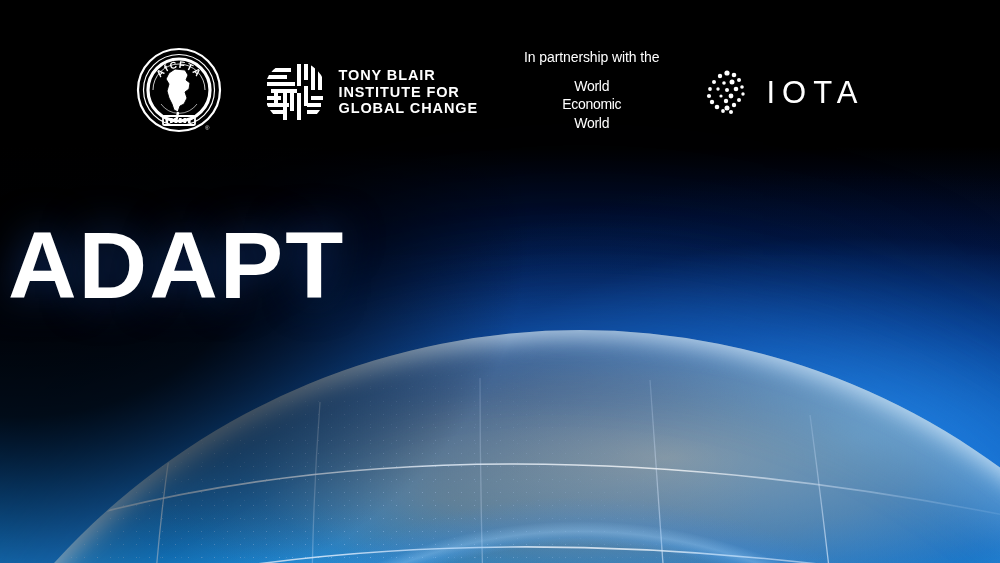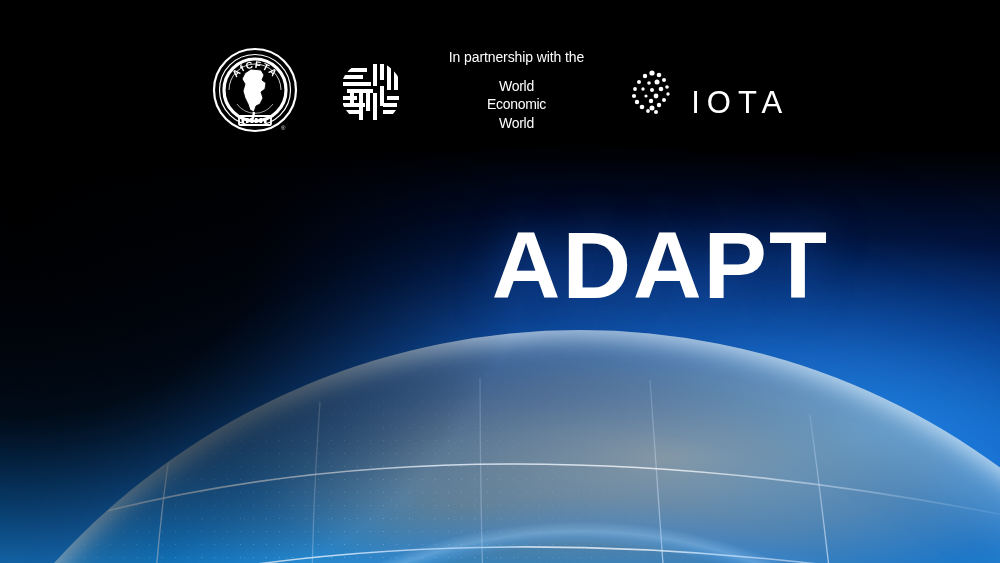--- a/index.html
+++ b/index.html
@@ -144,21 +144,21 @@
   
   .logo-row {
     position:absolute; top:46px; left:0; width:1000px; height:92px;
     display:flex; align-items:center; justify-content:center;
     gap:0px; z-index:20;
   }
   .logo-unit { display:flex; align-items:center; }
   .logo-afcfta { margin-right:40px; }
   .logo-tbi { margin-right:46px; display:flex; align-items:center; gap:11px; }
   .logo-wef { margin-right:42px; text-align:center; }
-  .logo-iota { display:flex; align-items:flex-end; gap:13px; }
+  .logo-iota { display:flex; align-items:center; gap:13px; }
 
   .tbi-text {
     color:#ffffff;
     font-size:14.5px;
     font-weight:bold;
     line-height:16.5px;
     letter-spacing:0.9px;
   }
   .wef-small {
     color:#ffffff;
@@ -177,22 +177,22 @@
     color:#ffffff;
     font-size:31px;
     letter-spacing:7px;
     font-weight:300;
     line-height:31px;
   }
 
   
   .title {
     position:absolute;
-    top:218px; left:17px; width:812px;
-    text-align:right;
+    top:218px; left:8px; width:812px;
+    text-align:left;
     z-index:20;
   }
   .title span {
     display:inline-block;
     color:#ffffff;
     font-size:95px;
     font-weight:bold;
     letter-spacing:2px;
     line-height:95px;
     text-shadow:0 0 42px rgba(30,90,190,0.55);
@@ -371,20 +371,25 @@
           <rect x="55" y="10" width="4" height="20"></rect>
           <rect x="20" y="29" width="4" height="31"></rect>
           <rect x="27" y="33" width="4" height="18"></rect>
           <rect x="11" y="29" width="4" height="14"></rect>
           <rect x="44" y="50" width="16" height="4"></rect>
           <rect x="44" y="43" width="14" height="4"></rect>
           <rect x="48" y="36" width="12" height="4"></rect>
           <rect x="8" y="29" width="26" height="4"></rect>
         </g>
       </svg>
+      <div class="tbi-text">
+        <div>TONY BLAIR</div>
+        <div>INSTITUTE FOR</div>
+        <div>GLOBAL CHANGE</div>
+      </div>
     </div>
 
     <div class="logo-unit logo-wef">
       <div>
         <div class="wef-small">In partnership with the</div>
         <div class="wef-big">World</div>
         <div class="wef-big">Economic</div>
         <div class="wef-big">World</div>
       </div>
     </div>

